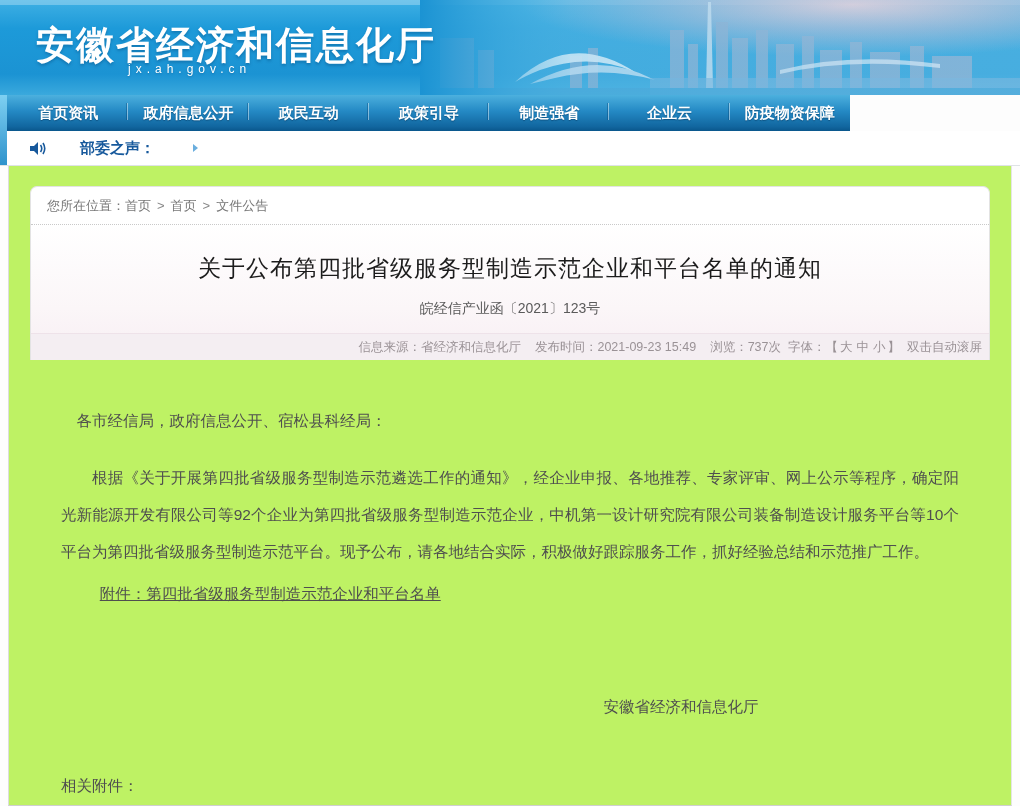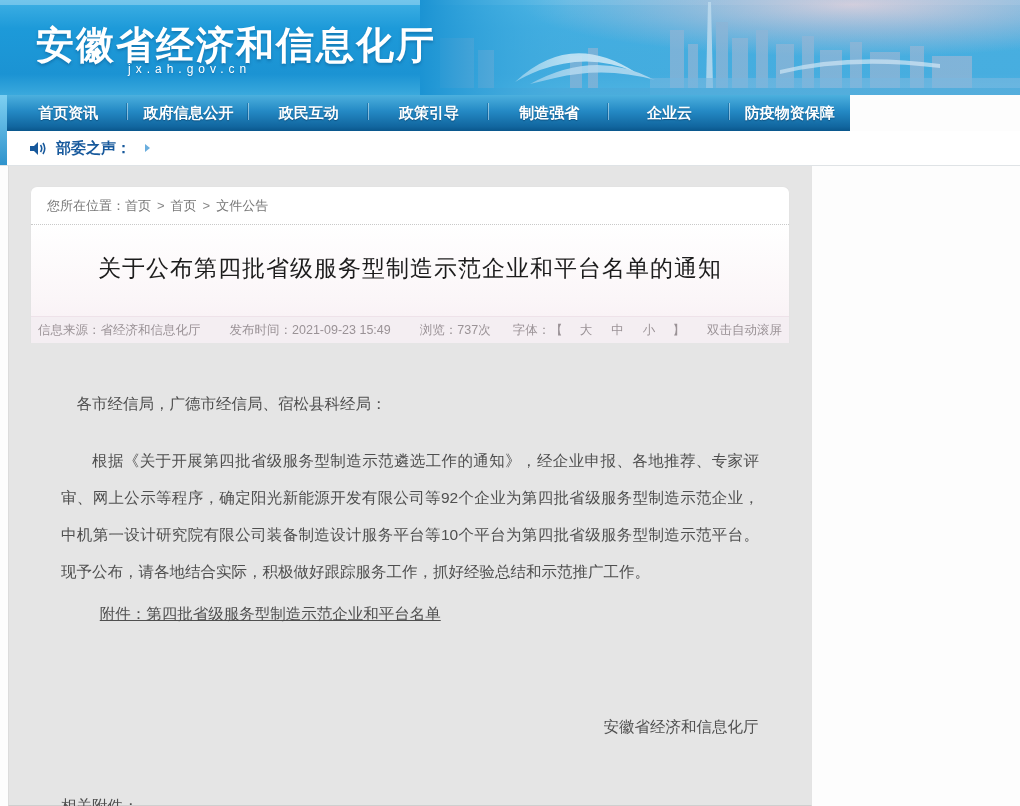--- a/index.html
+++ b/index.html
@@ -28,46 +28,46 @@
     text-shadow:0 1px 1px rgba(0,50,90,0.5); position:relative; }
   .nav-item:not(:last-child)::after { content:""; position:absolute; right:0; top:8px;
     height:17px; width:1px; background:rgba(255,255,255,0.45);
     box-shadow:-1px 0 0 rgba(0,60,110,0.35); }
   .left-sliver { position:absolute; left:0; top:95px; width:7px; height:70px;
     background:linear-gradient(180deg,#7ed0f2 0%,#2f93cc 100%); z-index:5; }
 
   
   .ticker-bar { width:1020px; height:35px; background:#ffffff;
     border-bottom:1px solid #dfe3e6; display:flex; align-items:center;
-    padding-left:30px; }
+    padding-left:30px;gap:24px; }
   .speaker-icon { width:17px; height:15px; margin-right:9px; }
   .ticker-label { color:#17599c; font-size:15px; font-weight:bold; }
   .ticker-arrow { width:0; height:0; border-left:5px solid #6aaede;
     border-top:4px solid transparent; border-bottom:4px solid transparent;
     margin:0 9px 0 14px; }
   .ticker-text { color:#7d7d7d; font-size:13.5px; cursor:pointer; }
 
   
-  .content-frame { position:absolute; left:8px; top:166px; width:804px; height:640px;
-    background:#e5e5e5; border-left:1px solid #dcdcdc; border-right:1px solid #e4e4e4;
+  .content-frame { position:absolute; left:8px; top:166px; width:1004px; height:640px;
+    background:#bef264; border-left:1px solid #dcdcdc; border-right:1px solid #e4e4e4;
     border-bottom:1px solid #cfcfcf; }
 
   
   .article-card { margin:20px 21px 0 21px; border:1px solid #e3e3e3; border-bottom:none;
     border-radius:7px 7px 0 0; background:#ffffff; }
   .breadcrumb-row { padding:10px 16px 9px 16px; font-size:13px; color:#777777;
     border-bottom:1px dotted #c9c9c9; }
   .crumb { color:#777777; cursor:pointer; }
   .crumb-sep { margin:0 6px; color:#888888; }
   .title-block { background:linear-gradient(180deg,#ffffff 0%,#fbf6f8 62%,#f7eef3 100%);
     text-align:center; padding-top:28px; }
   .article-title { font-size:23px; font-weight:normal; color:#1c1c1c; letter-spacing:1px; }
   .doc-number { font-size:14px; color:#5a5a5a; margin-top:16px; }
-  .meta-bar { margin-top:32px; background:#f4eef2; border-top:1px solid #eee2e9;
-    height:27px; display:flex; align-items:center; justify-content:space-between;
+  .meta-bar { margin-top:15px; background:#f4eef2; border-top:1px solid #eee2e9;
+    height:27px; display:flex; align-items:center; justify-content:flex-end;
     font-size:12.5px; color:#9a9296; }
   .meta-bar span { margin:0 7px; }
   .font-size-btn { cursor:pointer; margin:0 2px !important; }
   .meta-group { margin:0 !important; }
 
   
   .article-body { padding:0 52px; color:#4f4f4f; font-size:15.5px; line-height:37px; }
   .salutation { margin-top:42px; text-indent:1em; }
   .main-paragraph { margin-top:20px; text-indent:2em; text-align:justify; }
   .attachment-line { margin-top:5px; text-indent:2.5em;text-decoration:underline; }
@@ -154,36 +154,37 @@
 
 <div class="content-frame">
 
   <div class="article-card">
     <div class="breadcrumb-row">
       <span>您所在位置：</span><span class="crumb">首页</span><span class="crumb-sep">&gt;</span><span class="crumb">首页</span><span class="crumb-sep">&gt;</span><span class="crumb">文件公告</span>
     </div>
 
     <div class="title-block">
       <div class="article-title">关于公布第四批省级服务型制造示范企业和平台名单的通知</div>
+      <div class="doc-number">皖经信产业函〔2021〕123号</div>
       <div class="meta-bar">
         <span>信息来源：省经济和信息化厅</span>
         <span>发布时间：2021-09-23 15:49</span>
         <span>浏览：737次</span>
         <span class="meta-group">字体：【</span>
         <span class="font-size-btn">大</span>
         <span class="font-size-btn">中</span>
         <span class="font-size-btn">小</span>
         <span class="meta-group">】</span>
         <span>双击自动滚屏</span>
       </div>
     </div>
   </div>
 
   <div class="article-body">
-    <div class="salutation">各市经信局，广德市经信局、宿松县科经局：</div>
+    <div class="salutation">各市经信局，政府信息公开、宿松县科经局：</div>
     <div class="main-paragraph">根据《关于开展第四批省级服务型制造示范遴选工作的通知》，经企业申报、各地推荐、专家评审、网上公示等程序，确定阳光新能源开发有限公司等92个企业为第四批省级服务型制造示范企业，中机第一设计研究院有限公司装备制造设计服务平台等10个平台为第四批省级服务型制造示范平台。现予公布，请各地结合实际，积极做好跟踪服务工作，抓好经验总结和示范推广工作。</div>
     <div class="attachment-line">附件：第四批省级服务型制造示范企业和平台名单</div>
 
     <div class="signature-block">
       <div>安徽省经济和信息化厅</div>
     </div>
 
     <div class="related-heading">相关附件：</div>
 
   </div>

